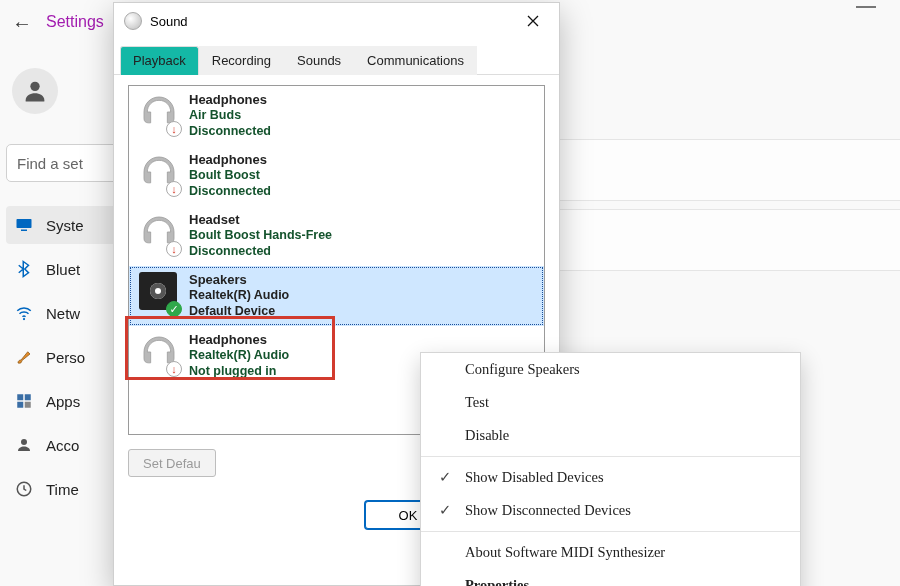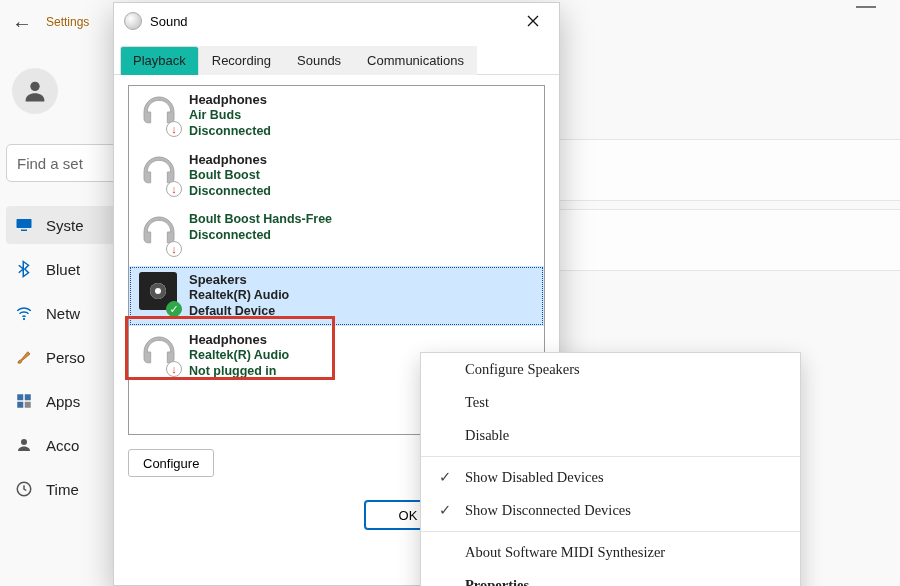--- a/index.html
+++ b/index.html
@@ -2,21 +2,21 @@
 <html><head>
 <meta charset="utf-8">
 <style>
   * { box-sizing: border-box; font-family: "Segoe UI", Arial, sans-serif; }
   body { margin:0; width:900px; height:586px; background:#fff; overflow:hidden; position:relative; }
 
   
   .settings-app { width:900px; height:586px; background:#f9f9f9; }
   .settings-header { display:flex; align-items:center; padding:10px 12px 20px 12px; }
   .back-arrow { font-size:20px; color:#333; margin-right:14px; cursor:pointer; }
-  .settings-title { font-size:12px; color:#a16207; }
+  .settings-title { font-size:16px; color:#a21caf; }
   .settings-left { position:absolute; left:0; top:60px; width:220px; padding:8px 14px 0 6px; }
   .user-circle { width:46px; height:46px; border-radius:50%; background:#e7e7e7; display:flex; align-items:center; justify-content:center; margin:0 0 30px 6px; }
   .user-circle svg { width:28px; height:28px; fill:#555; }
   .searchbox { height:38px; border:1px solid #d0d0d0; border-radius:5px; background:#fff; display:flex; align-items:center; padding:0 10px; font-size:15px; color:#666; margin-bottom:24px; }
   .nav { display:flex; flex-direction:column; gap:6px; }
   .nav-item { display:flex; align-items:center; height:38px; padding:0 8px; border-radius:4px; font-size:15px; color:#222; position:relative; }
   .nav-item.active { background:#eaeaea; }
   .nav-item.active::before { content:""; position:absolute; left:-14px; top:7px; width:3px; height:24px; background:#0067c0; border-radius:2px; }
   .nav-ico { width:20px; height:20px; margin-right:12px; display:inline-flex; align-items:center; justify-content:center; }
   .nav-ico svg { width:18px; height:18px; }
@@ -198,20 +198,21 @@
             <span class="name">Headphones</span>
             <span class="sub">Boult Boost</span>
             <span class="sub">Disconnected</span>
           </div>
         </div>
         <div class="dev-item">
           <div class="ico"><svg viewBox="0 0 48 48">
               <path d="M24 6c-10 0-18 8-18 18v8c0 3 2 5 5 5h3V24h-4c0-8 6-14 14-14s14 6 14 14h-4v13h3c3 0 5-2 5-5v-8c0-10-8-18-18-18z"></path>
             </svg><div class="badge">↓</div></div>
           <div class="dev-text">
+            <span class="name">Headset</span>
             <span class="sub">Boult Boost Hands-Free</span>
             <span class="sub">Disconnected</span>
           </div>
         </div>
         <div class="dev-item selected">
           <div class="ico">
             <div class="spk-box"></div>
             <div class="badge">✓</div>
           </div>
           <div class="dev-text">
@@ -225,21 +226,20 @@
               <path d="M24 6c-10 0-18 8-18 18v8c0 3 2 5 5 5h3V24h-4c0-8 6-14 14-14s14 6 14 14h-4v13h3c3 0 5-2 5-5v-8c0-10-8-18-18-18z"></path>
             </svg><div class="badge">↓</div></div>
           <div class="dev-text">
             <span class="name">Headphones</span>
             <span class="sub">Realtek(R) Audio</span>
             <span class="sub">Not plugged in</span>
           </div>
         </div>
       </div>
     <div class="dlg-btns-row">
-      <button class="btn">Configure</button>
       <button class="btn disabled">Set Defau</button>
     </div>
   </div>
   <div class="dlg-footer">
     <button class="btn primary">OK</button>
     <button class="btn">C</button>
   </div>
 </div>
 
 <div class="hilite" style="left:125px; top:316px; width:210px; height:64px;"></div>

